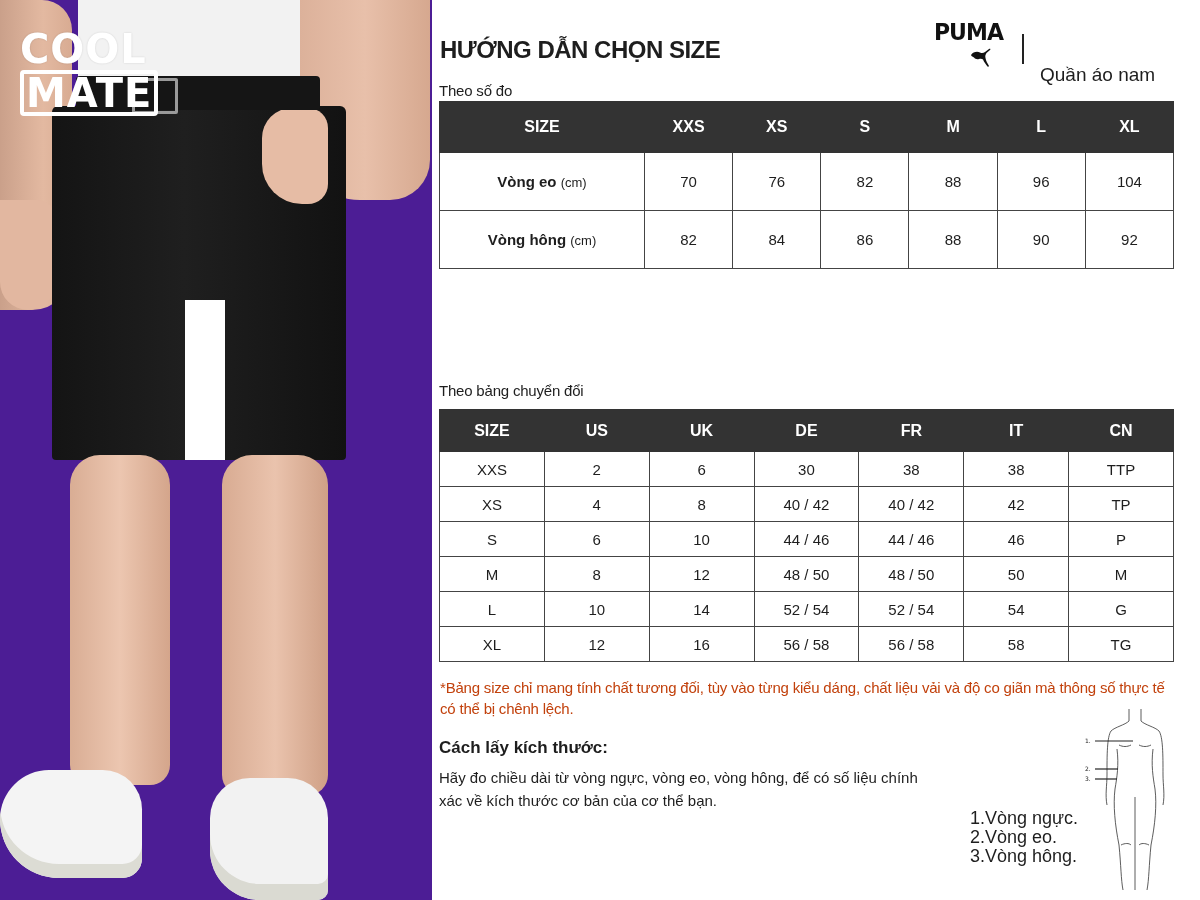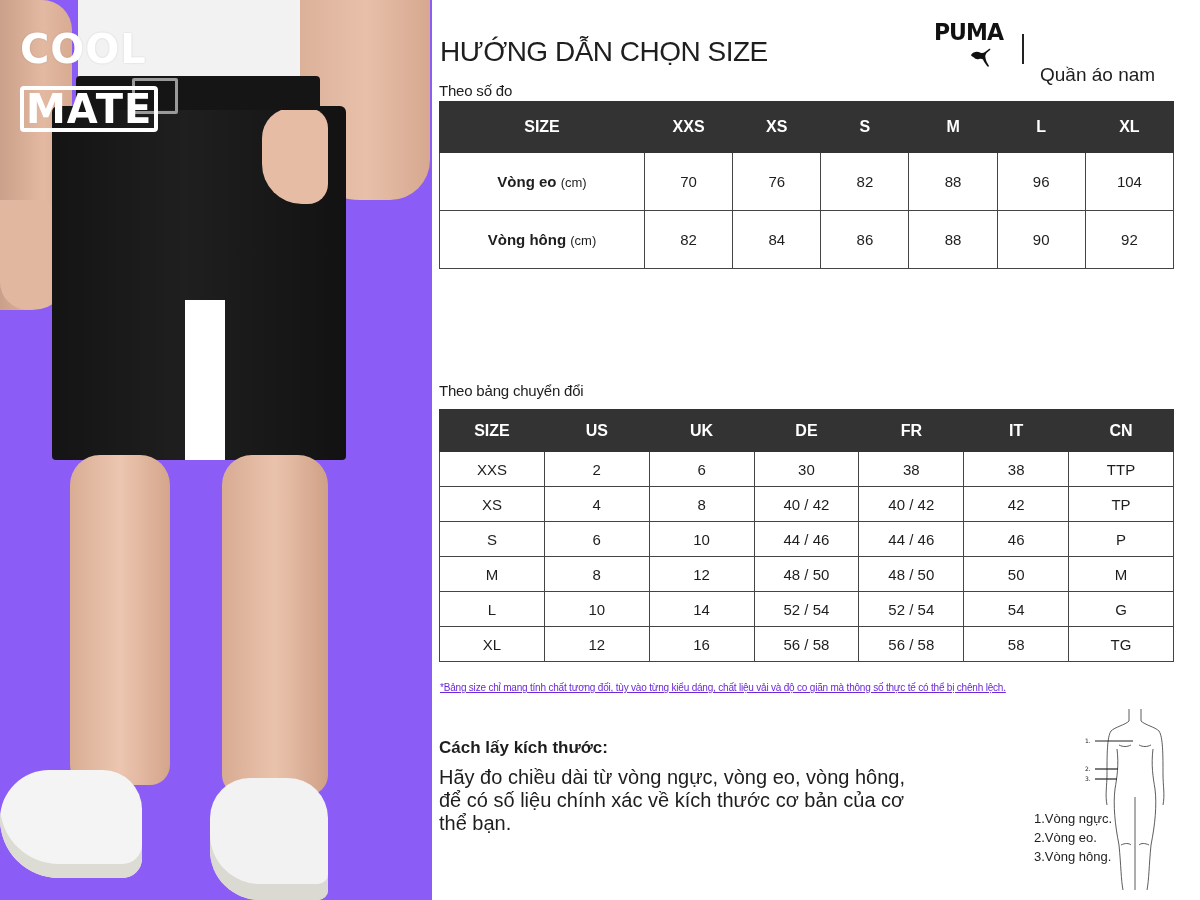--- a/index.html
+++ b/index.html
@@ -4,21 +4,21 @@
 <style>
   html, body { margin:0; padding:0; }
   body {
     width:1200px; height:900px; position:relative; overflow:hidden;
     background:#ffffff; color:#1a1a1a;
     font-family:"Liberation Sans", "DejaVu Sans", sans-serif;
   }
   
   .photo {
     position:absolute; left:0; top:0; width:432px; height:900px;
-    background:#8b5cf6; overflow:hidden;
+    background:#4c1d95; overflow:hidden;
   }
   .shirt { position:absolute; left:78px; top:0; width:248px; height:90px; background:#f2f2f2; }
   .arm-l { position:absolute; left:0; top:0; width:72px; height:310px;
            background:linear-gradient(90deg,#caa08a,#e3b9a1 60%,#d8ab92); border-radius:0 30px 40px 0; }
   .hand-l { position:absolute; left:0; top:200px; width:56px; height:110px; background:#e2b7a0; border-radius:0 20px 30px 30px; }
   .arm-r { position:absolute; left:300px; top:0; width:130px; height:200px;
            background:linear-gradient(90deg,#dcb19a,#e8c0aa 50%,#d6a88f); border-radius:0 0 40px 60px; }
   .hand-r { position:absolute; left:262px; top:108px; width:66px; height:96px; background:#e6bca5; border-radius:30px 20px 20px 40px; }
   .belt { position:absolute; left:76px; top:76px; width:244px; height:34px; background:#151515; border-radius:4px; }
   .buckle { position:absolute; left:132px; top:78px; width:40px; height:30px; border:3px solid #9a9a9a; border-radius:2px; }
@@ -33,26 +33,26 @@
             border-radius:50px 40px 20px 60px; box-shadow:inset 0 -14px 0 #dcdcd4; }
   .shoe-r { position:absolute; left:210px; top:778px; width:118px; height:122px; background:#f2f2f2;
             border-radius:40px 40px 10px 50px; box-shadow:inset 0 -16px 0 #dadad2; }
   .logo {
     position:absolute; left:20px; top:30px; width:120px;
     color:#ffffff; font-weight:bold; font-size:40px; line-height:38px; letter-spacing:1px;
     font-family:"DejaVu Sans", sans-serif;
   }
   .logo .l1 { display:block; text-shadow:0 0 2px rgba(0,0,0,0.15); }
   .logo .l2 { display:inline-block; border:4px solid #ffffff; border-radius:4px;
-              padding:0 2px; margin-top:18px; color:rgba(255,255,255,0.0);
+              padding:0 2px; margin-top:2px; color:rgba(255,255,255,0.0);
               -webkit-text-stroke:0; background:transparent; position:relative; }
   .logo .l2 span { color:#ffffff; mix-blend-mode:normal; }
 
   
-  .title { position:absolute; left:440px; top:36px; font-size:28px; letter-spacing:-0.5px; color:#1e1e1e; }
+  .title { position:absolute; left:440px; top:36px; font-size:24px; letter-spacing:-0.5px; color:#1e1e1e;font-weight:bold; }
   .brand { position:absolute; left:934px; top:22px; height:46px; display:flex; align-items:flex-end;flex-direction:column; }
   .puma-word { font-family:"DejaVu Sans", sans-serif; font-weight:bold; font-size:22px; letter-spacing:-1px;
                color:#111; transform:scaleY(1.05); line-height:22px; margin-bottom:4px; }
   .puma-cat { width:44px; height:40px; margin-left:-4px; }
   .brand-sep { position:absolute; left:1022px; top:34px; width:2px; height:30px; background:#222; }
   .brand-cat-label { position:absolute; left:1040px; top:40px; font-size:19px; color:#1e1e1e;margin-top:24px; }
 
   .sec-label { position:absolute; left:439px; font-size:15px; color:#1e1e1e; letter-spacing:-0.2px; }
 
   table { border-collapse:collapse; position:absolute; left:439px; width:735px; table-layout:fixed; }
@@ -60,26 +60,26 @@
   td { border:1.5px solid #444444; text-align:center; font-size:15px; color:#1e1e1e; }
   .t1 { top:101px; }
   .t1 th { height:48px; }
   .t1 td { height:55px; }
   .t1 td.rowhead { font-weight:bold; font-size:15px; }
   .t1 td.rowhead .unit { font-weight:normal; font-size:13px; }
   .t2 { top:409px; }
   .t2 th { height:39px; }
   .t2 td { height:32px; }
 
-  .note { position:absolute; left:440px; top:677px; width:740px; font-size:10px; line-height:21px; color:#6d28d9; letter-spacing:-0.2px;text-decoration:underline; }
+  .note { position:absolute; left:440px; top:677px; width:740px; font-size:15px; line-height:21px; color:#c2410c; letter-spacing:-0.2px; }
   .howto-title { position:absolute; left:439px; top:738px; font-size:17px; font-weight:bold; color:#1e1e1e; }
-  .howto-text { position:absolute; left:439px; top:766px; width:480px; font-size:20px; line-height:23px; color:#1e1e1e; }
+  .howto-text { position:absolute; left:439px; top:766px; width:480px; font-size:15px; line-height:23px; color:#1e1e1e; }
 
   .figure { position:absolute; left:1085px; top:705px; width:100px; height:190px; }
-  .legend { position:absolute; left:1034px; top:809px; font-size:13px; line-height:19px; color:#1e1e1e; }
+  .legend { position:absolute; left:970px; top:809px; font-size:18px; line-height:19px; color:#1e1e1e; }
 </style>
 </head>
 <body>
 
 <div class="photo">
   <div class="shirt"></div>
   <div class="arm-l"></div>
   <div class="hand-l"></div>
   <div class="arm-r"></div>
   <div class="shorts"></div>

